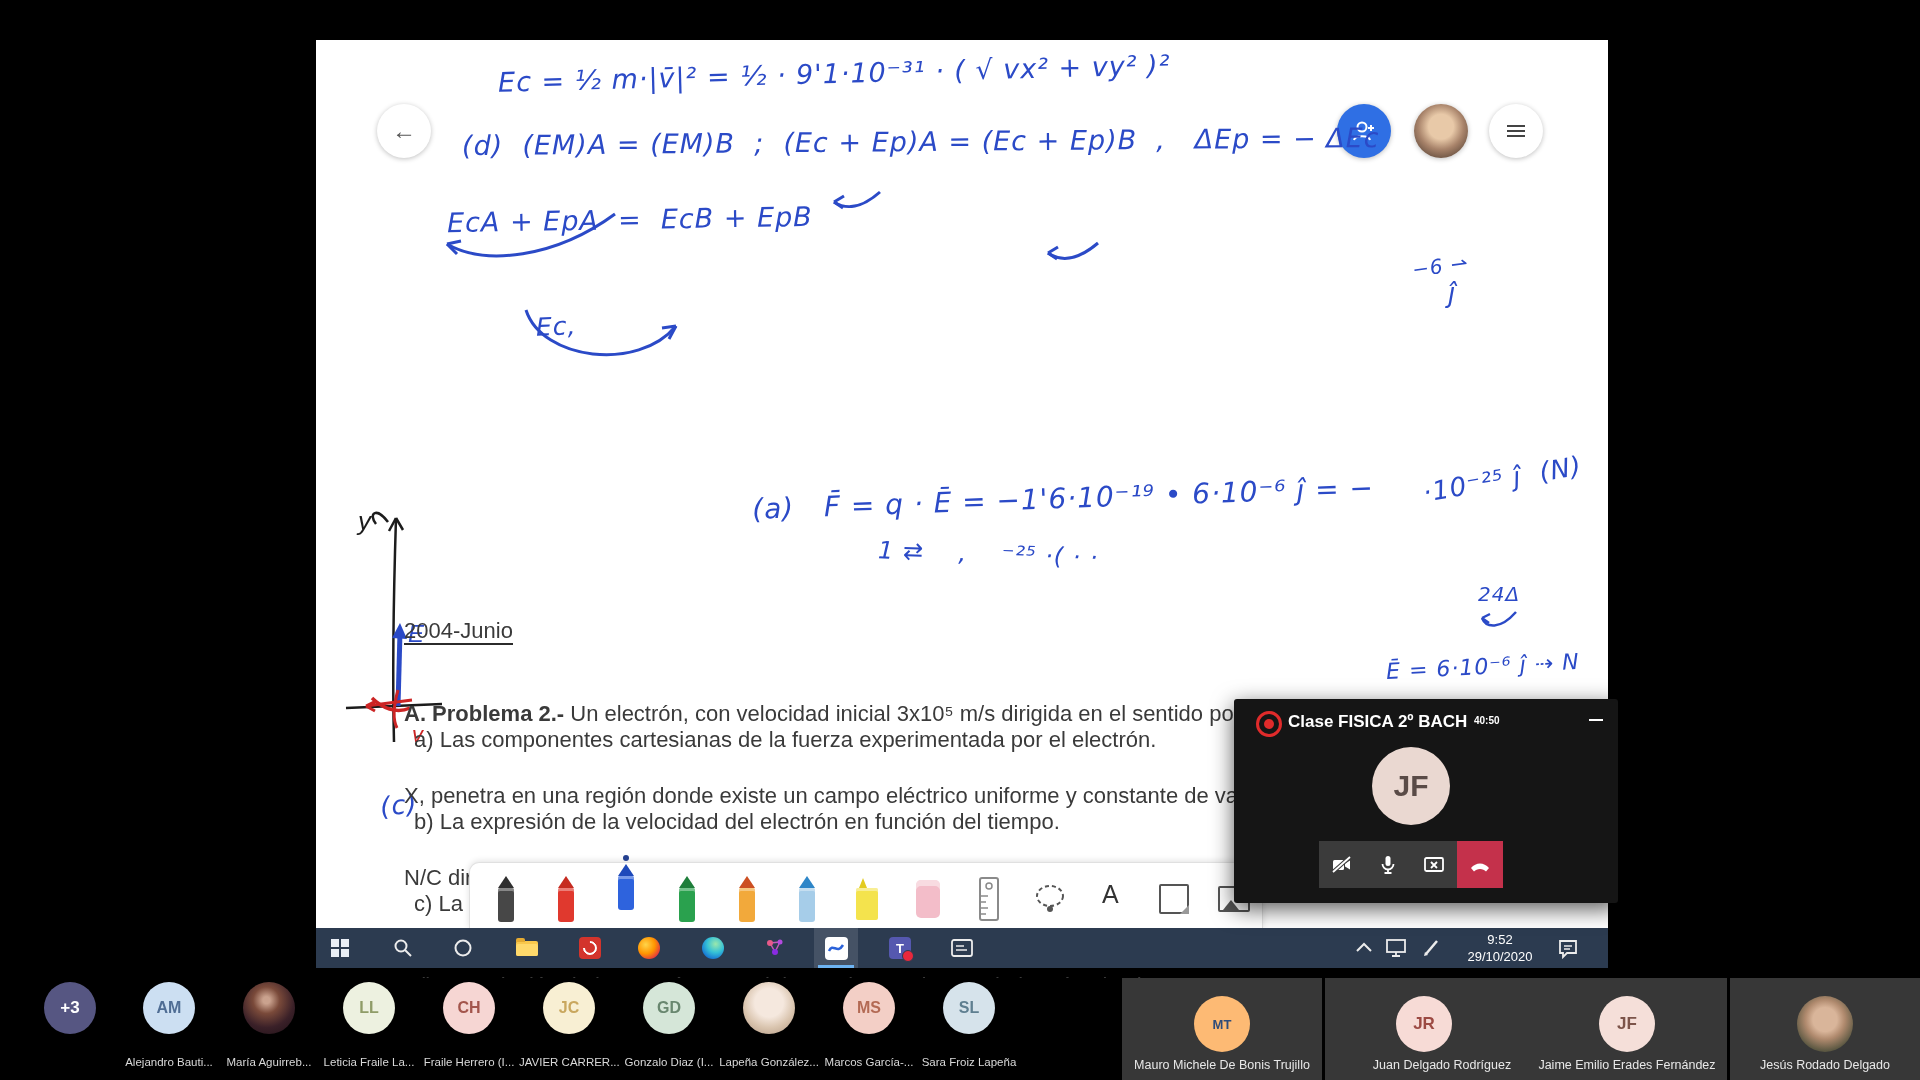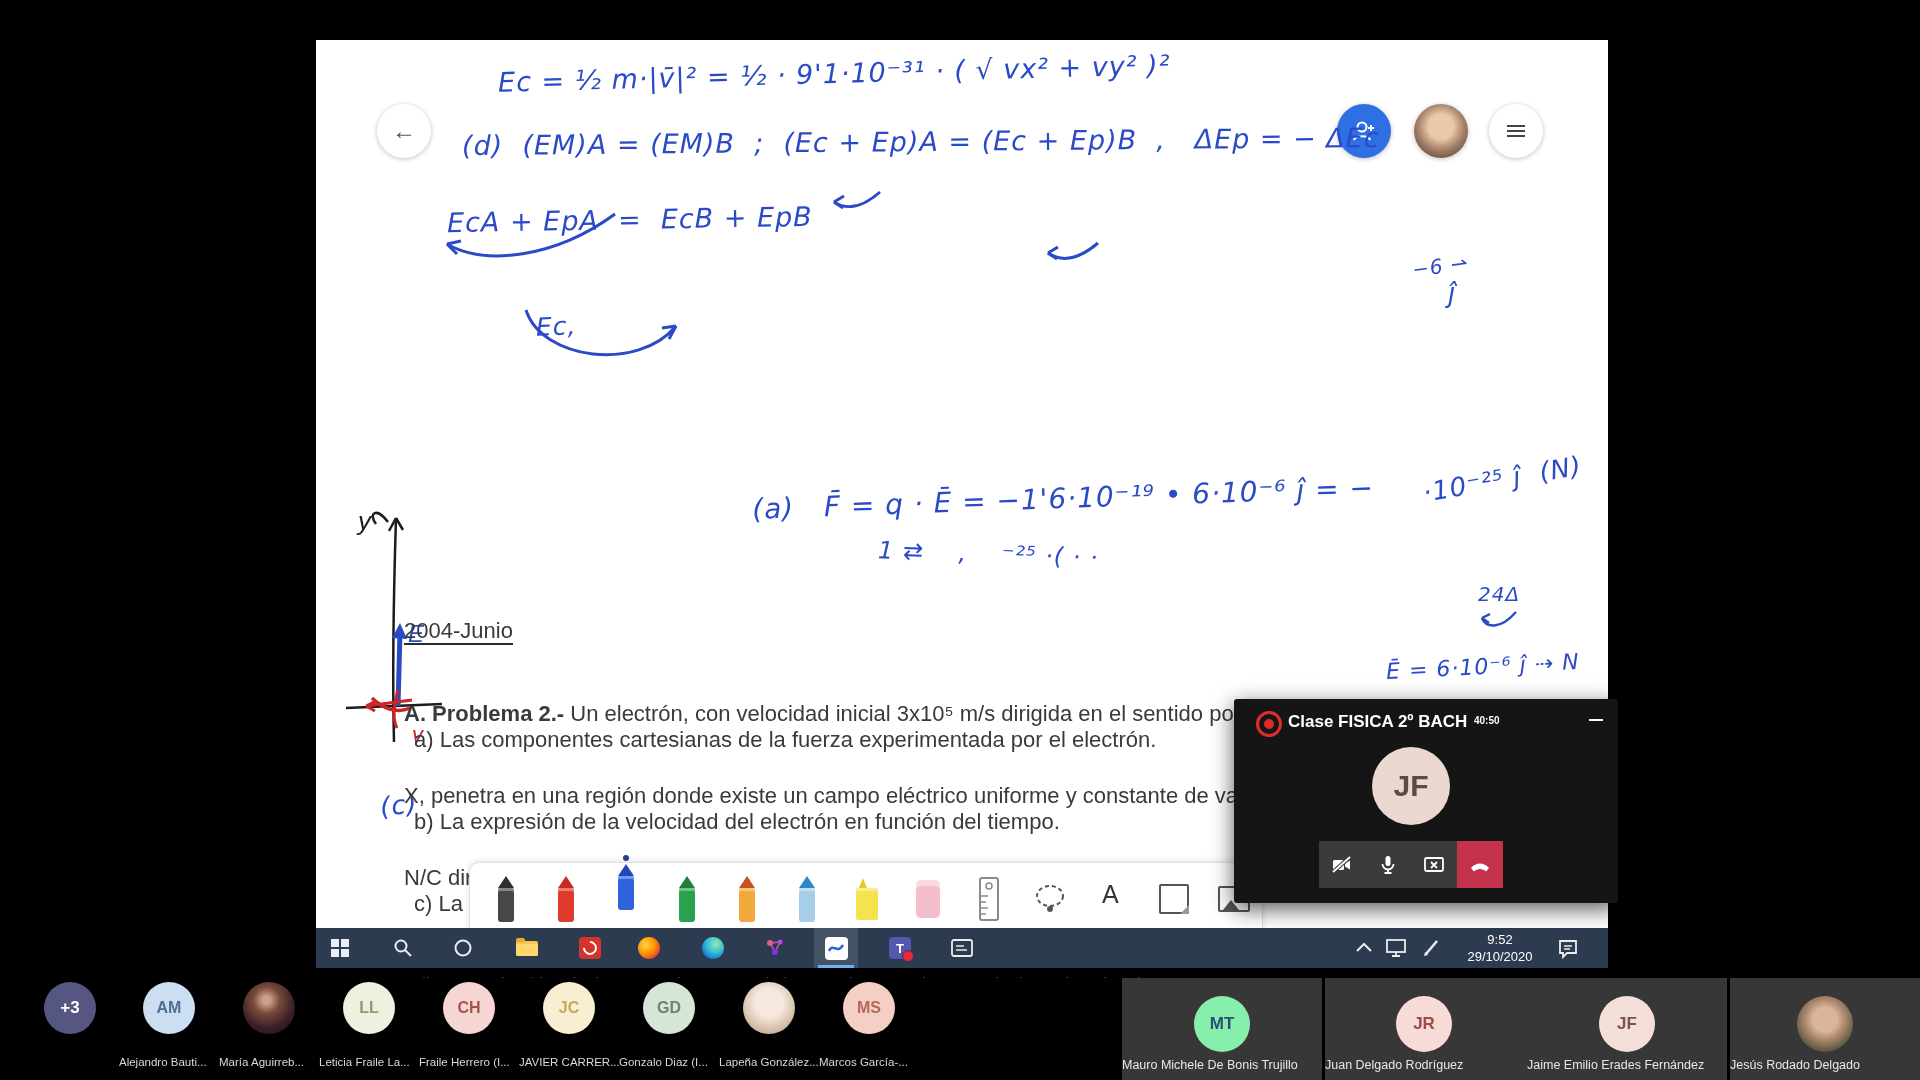--- a/index.html
+++ b/index.html
@@ -90,21 +90,21 @@
                display:flex;align-items:center;justify-content:center;font-size:30px;font-weight:bold;color:#5a4b47}
   .callbar{position:absolute;left:85px;top:142px;width:184px;height:47px;display:flex}
   .cbtn{width:46px;height:47px;background:#3b3b3b;display:flex;align-items:center;justify-content:center;cursor:pointer}
   .cbtn.red{background:#c4314b}
 
   
   .strip{position:absolute;left:0;top:978px;width:1920px;height:102px;background:#000}
   .ptile{position:absolute;top:0;height:102px;cursor:pointer}
   .ptile.dark{background:#373737}
   .pavatar{position:absolute;border-radius:50%;display:flex;align-items:center;justify-content:center;font-weight:bold}
-  .pname{position:absolute;left:0;right:0;text-align:left;white-space:nowrap;overflow:hidden}
+  .pname{position:absolute;left:0;right:0;text-align:center;white-space:nowrap;overflow:hidden}
   .pname.sm{top:78px;font-size:11.5px;color:#d9d9d9}
   .pname.lg{top:80px;font-size:12.5px;color:#e8e8e8}
   .photo-dark-couple{background:radial-gradient(circle at 45% 35%,#caa28e 8%,#7a4a3a 30%,#3a2028 62%,#1d1016 100%)}
   .photo-pale-art{background:radial-gradient(circle at 50% 40%,#f5e8de 0 35%,#d9c4ae 62%,#b39a85 95%)}
   .photo-man{background:radial-gradient(circle at 50% 42%,#d9b59a 0 28%,#b08a6e 46%,#5f5a44 72%,#33392e 100%)}
 </style>
 </head>
 <body>
 
 <div class="stage">
@@ -405,24 +405,28 @@
     <div class="ptile" style="left:719px;width:100px">
       <div class="pavatar photo-pale-art" style="left:24px;top:4px;width:52px;height:52px"></div>
       <div class="pname sm">Lapeña González...</div>
       </div>
 
     <div class="ptile" style="left:819px;width:100px">
       <div class="pavatar" style="left: 24px; top: 4px; width: 52px; height: 52px; font-size: 16px; background: rgb(243, 207, 198); color: rgb(179, 106, 84);">MS</div>
       <div class="pname sm">Marcos García-...</div>
       </div>
 
+    <div class="ptile" style="left:919px;width:100px">
+      <div class="pavatar" style="left: 24px; top: 4px; width: 52px; height: 52px; font-size: 16px; background: rgb(214, 227, 235); color: rgb(95, 127, 144);">SL</div>
+      <div class="pname sm">Sara Froiz Lapeña</div>
+      </div>
 
 
     <div class="ptile dark" style="left:1122px;width:200px">
-      <div class="pavatar" style="left: 72px; top: 18px; width: 56px; height: 56px; font-size: 17px; background: #86efac; color: rgb(47, 76, 122);">MT</div>
+      <div class="pavatar" style="left: 72px; top: 18px; width: 56px; height: 56px; font-size: 13px; background: #fdba74; color: rgb(47, 76, 122);">MT</div>
       <div class="pname lg">Mauro Michele De Bonis Trujillo</div>
       </div>
 
     <div class="ptile dark" style="left:1325px;width:234px">
       <div class="pavatar" style="left: 71px; top: 18px; width: 56px; height: 56px; font-size: 17px; background: rgb(247, 219, 214); color: rgb(156, 74, 67);">JR</div>
       <div class="pname lg">Juan Delgado Rodríguez</div>
       </div>
 
     <div class="ptile dark" style="left:1527px;width:200px">
       <div class="pavatar" style="left: 72px; top: 18px; width: 56px; height: 56px; font-size: 17px; background: rgb(245, 223, 217); color: rgb(124, 84, 74);">JF</div>

